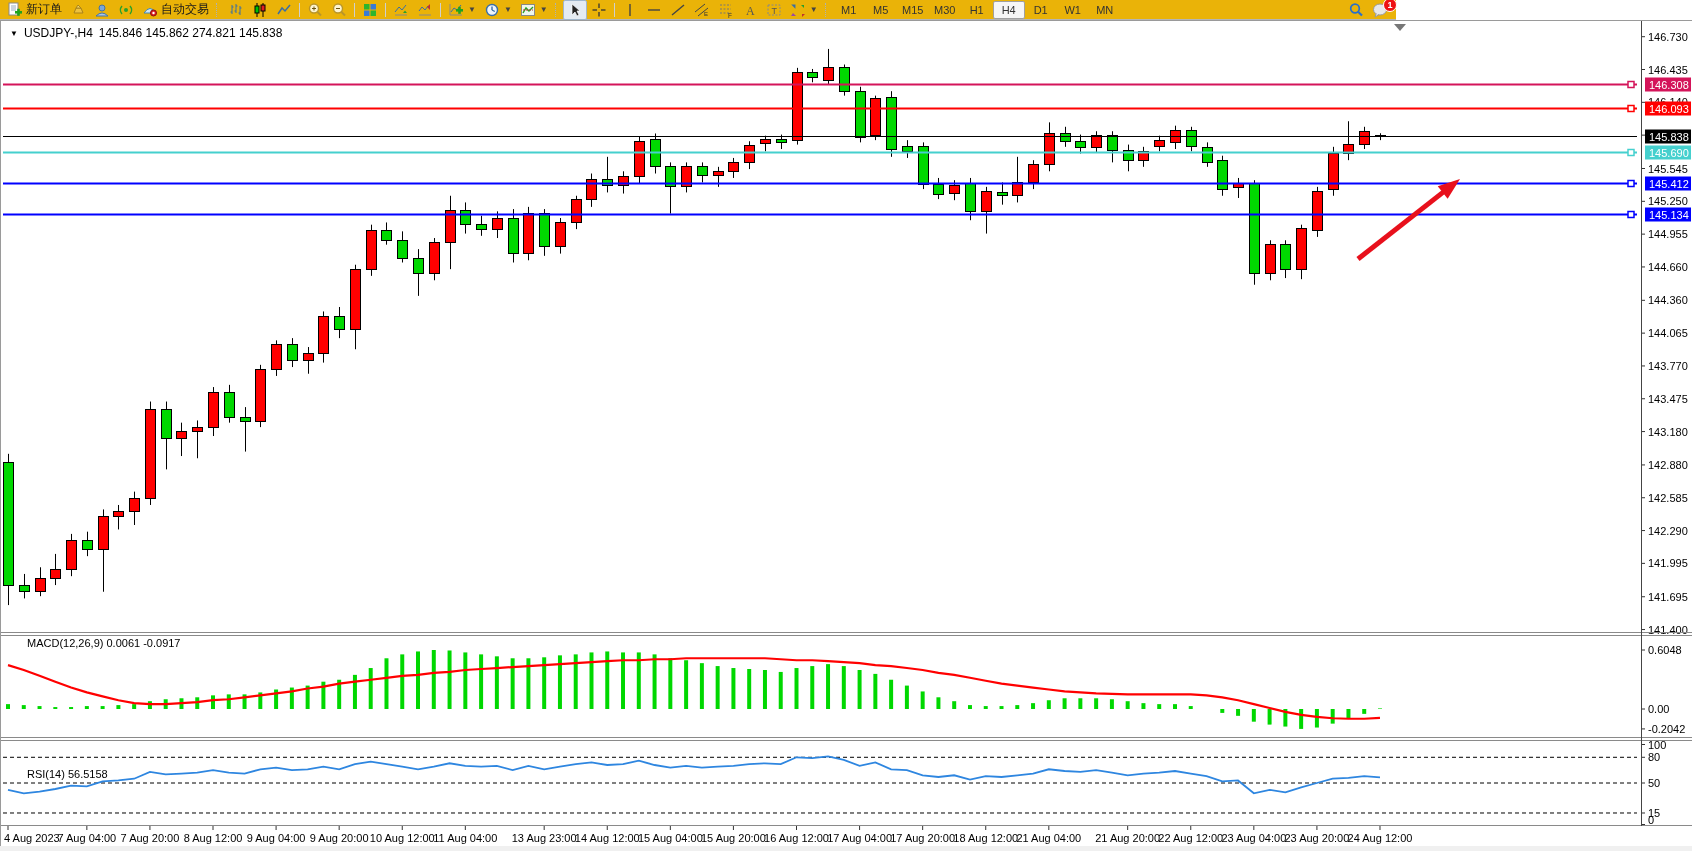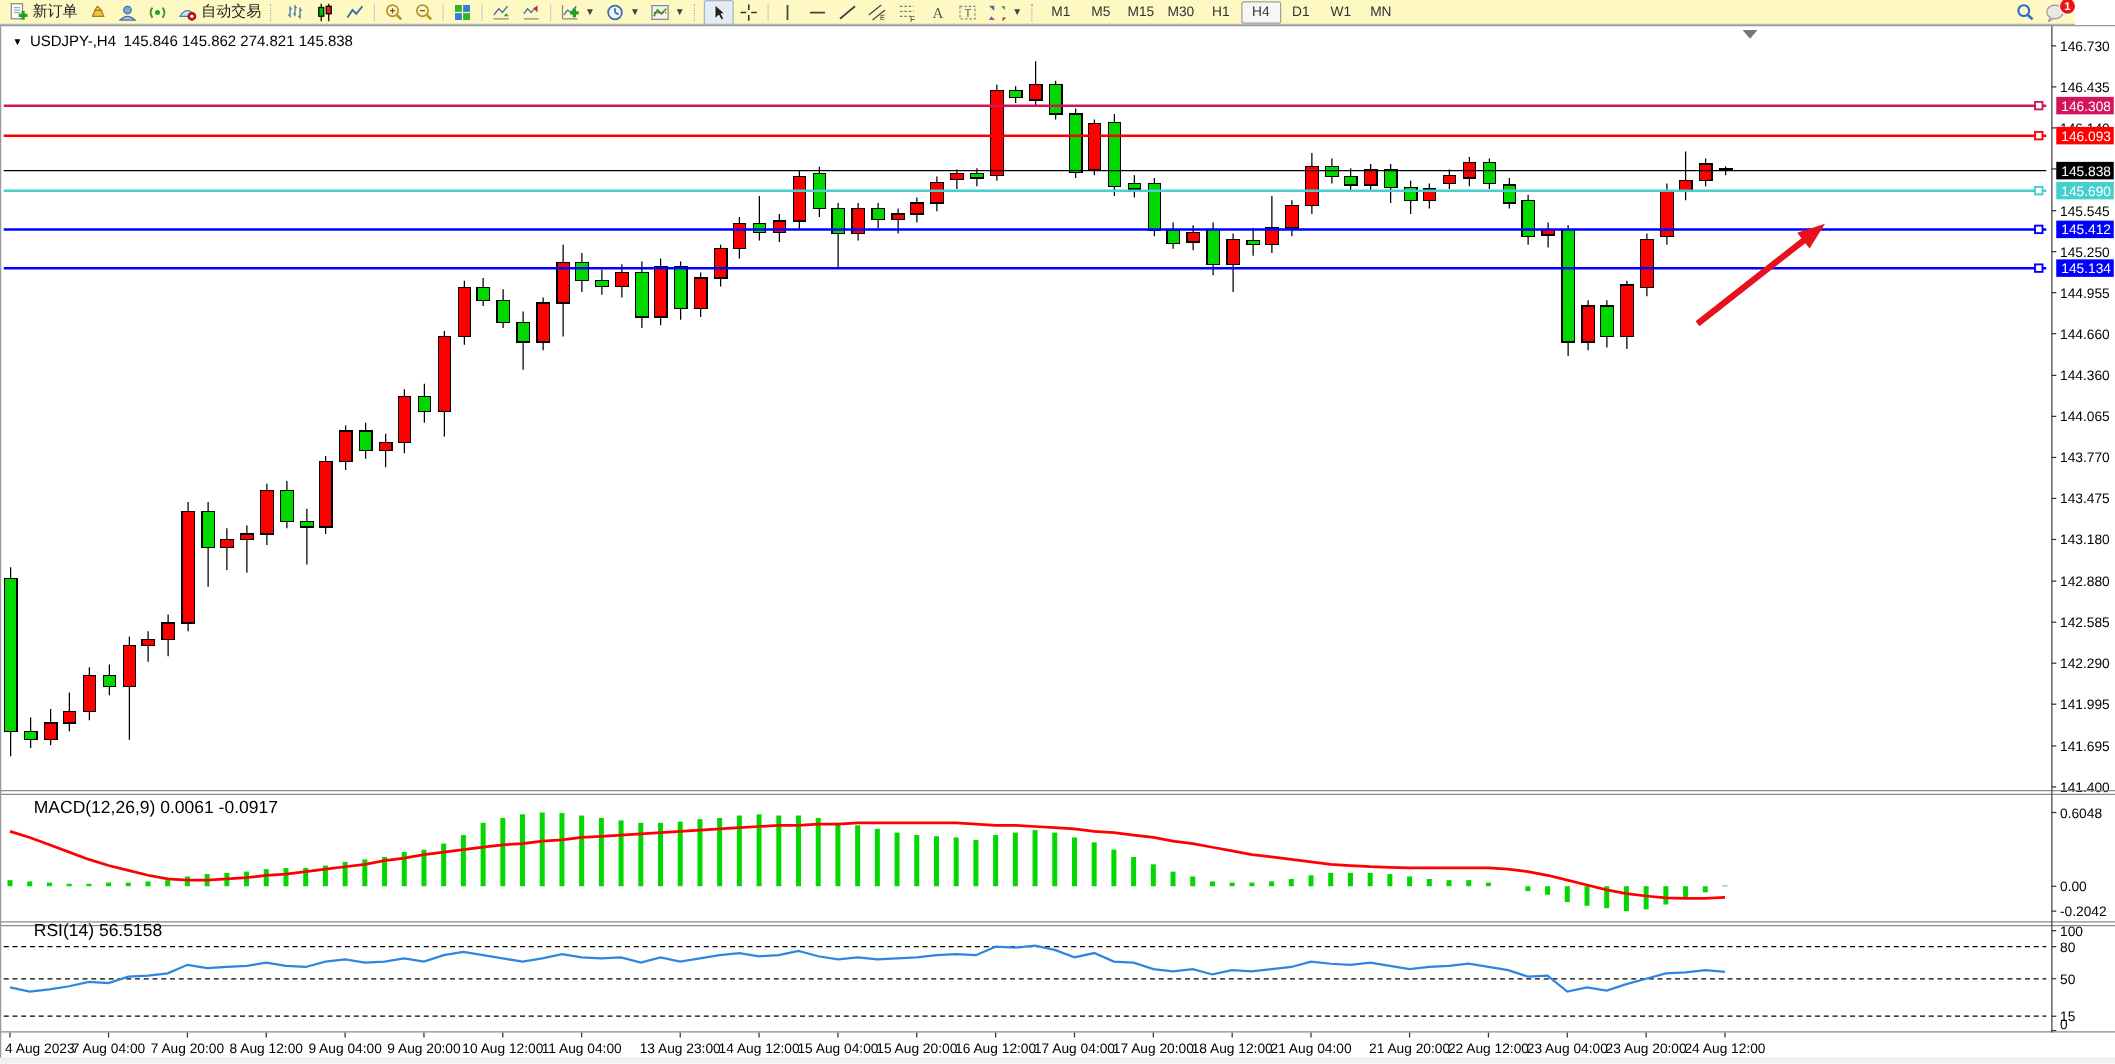--- a/index.html
+++ b/index.html
@@ -1,31 +1,31 @@
 <!DOCTYPE html>
 <html><head>
 <meta charset="utf-8">
 <style>
   html,body{margin:0;padding:0}
   body{width:1692px;height:851px;background:#ffffff;font-family:"Liberation Sans",sans-serif;position:relative;overflow:hidden}
-  .toolbar{position:absolute;top:0;left:0;width:1660px;height:20px;background:#fef9c3;border-bottom:1px solid #b5b5b5;display:flex;align-items:center;padding:0 3px;box-sizing:border-box;z-index:10}
+  .toolbar{position:absolute;top:0;left:0;width:1396px;height:20px;background:#eab308;border-bottom:1px solid #b5b5b5;display:flex;align-items:center;padding:0 3px;box-sizing:border-box;z-index:10}
   .tbtn{height:18px;display:flex;align-items:center;justify-content:center;gap:3px;padding:0 3px;border:1px solid transparent;border-radius:2px;font-size:12px;color:#1a1a1a;white-space:nowrap}
   .tbtn.pressed{background:#e4ebf2;border-color:#9fb6cc}
   .tf{font-size:11px;min-width:24px;height:16px;color:#333}
   .tf.pressed{background:#f6f6f6;border-color:#a0a0a0}
   .grip{width:4px;height:14px;border-left:1px dotted #b0b0b0;margin:0 3px}
   .sep{width:1px;height:14px;background:#cfcfcf;margin:0 3px}
   .spacer{flex:1}
   .caret{font-size:8px;color:#444;margin-left:1px}
   .icon{display:inline-block;line-height:0}
   .chat-wrap{position:relative}
   .badge{position:absolute;top:-3px;right:-5px;width:12px;height:12px;background:#e11;border-radius:50%;color:#fff;font-size:9px;font-weight:bold;display:flex;align-items:center;justify-content:center;border:1px solid #fff}
   #chart-svg{position:absolute;top:0;left:0;z-index:1}
   .chart-title{position:absolute;top:26px;left:10px;font-size:12px;color:#000;z-index:3;display:flex;align-items:center;gap:6px}
-  .pane-label{position:absolute;left:27px;font-size:14px;color:#000;z-index:3}
+  .pane-label{position:absolute;left:27px;font-size:11px;color:#000;z-index:3}
   .axis-hotzone{position:absolute;z-index:4;background:transparent}
 </style>
 </head>
 <body>
 
 <div class="toolbar">
   <div class="tbtn">
     <span class="icon"><svg width="16" height="16">
           <rect x="2" y="1" width="9" height="12" fill="#fff" stroke="#888"></rect>
           <line x1="4" y1="4" x2="9" y2="4" stroke="#9ab"></line>
@@ -659,16 +659,16 @@
     <rect x="0" y="846" width="1692" height="5" fill="#f0f0f0"></rect>
     <polygon points="1394,24 1406,24 1400,31" fill="#777"></polygon>
   </svg>
 
 <div class="chart-title">
   <span style="font-size:8px">▼</span>
   <span>USDJPY-,H4</span>
   <span>145.846 145.862 274.821 145.838</span>
 </div>
 <div class="pane-label" style="top:637px">MACD(12,26,9) 0.0061 -0.0917</div>
-<div class="pane-label" style="top:736px">RSI(14) 56.5158</div>
+<div class="pane-label" style="top:768px">RSI(14) 56.5158</div>
 
 <div class="axis-hotzone" style="left:1641px;top:21px;width:51px;height:805px"></div>
 <div class="axis-hotzone" style="left:0;top:826px;width:1641px;height:20px"></div>
 
 </body></html>

